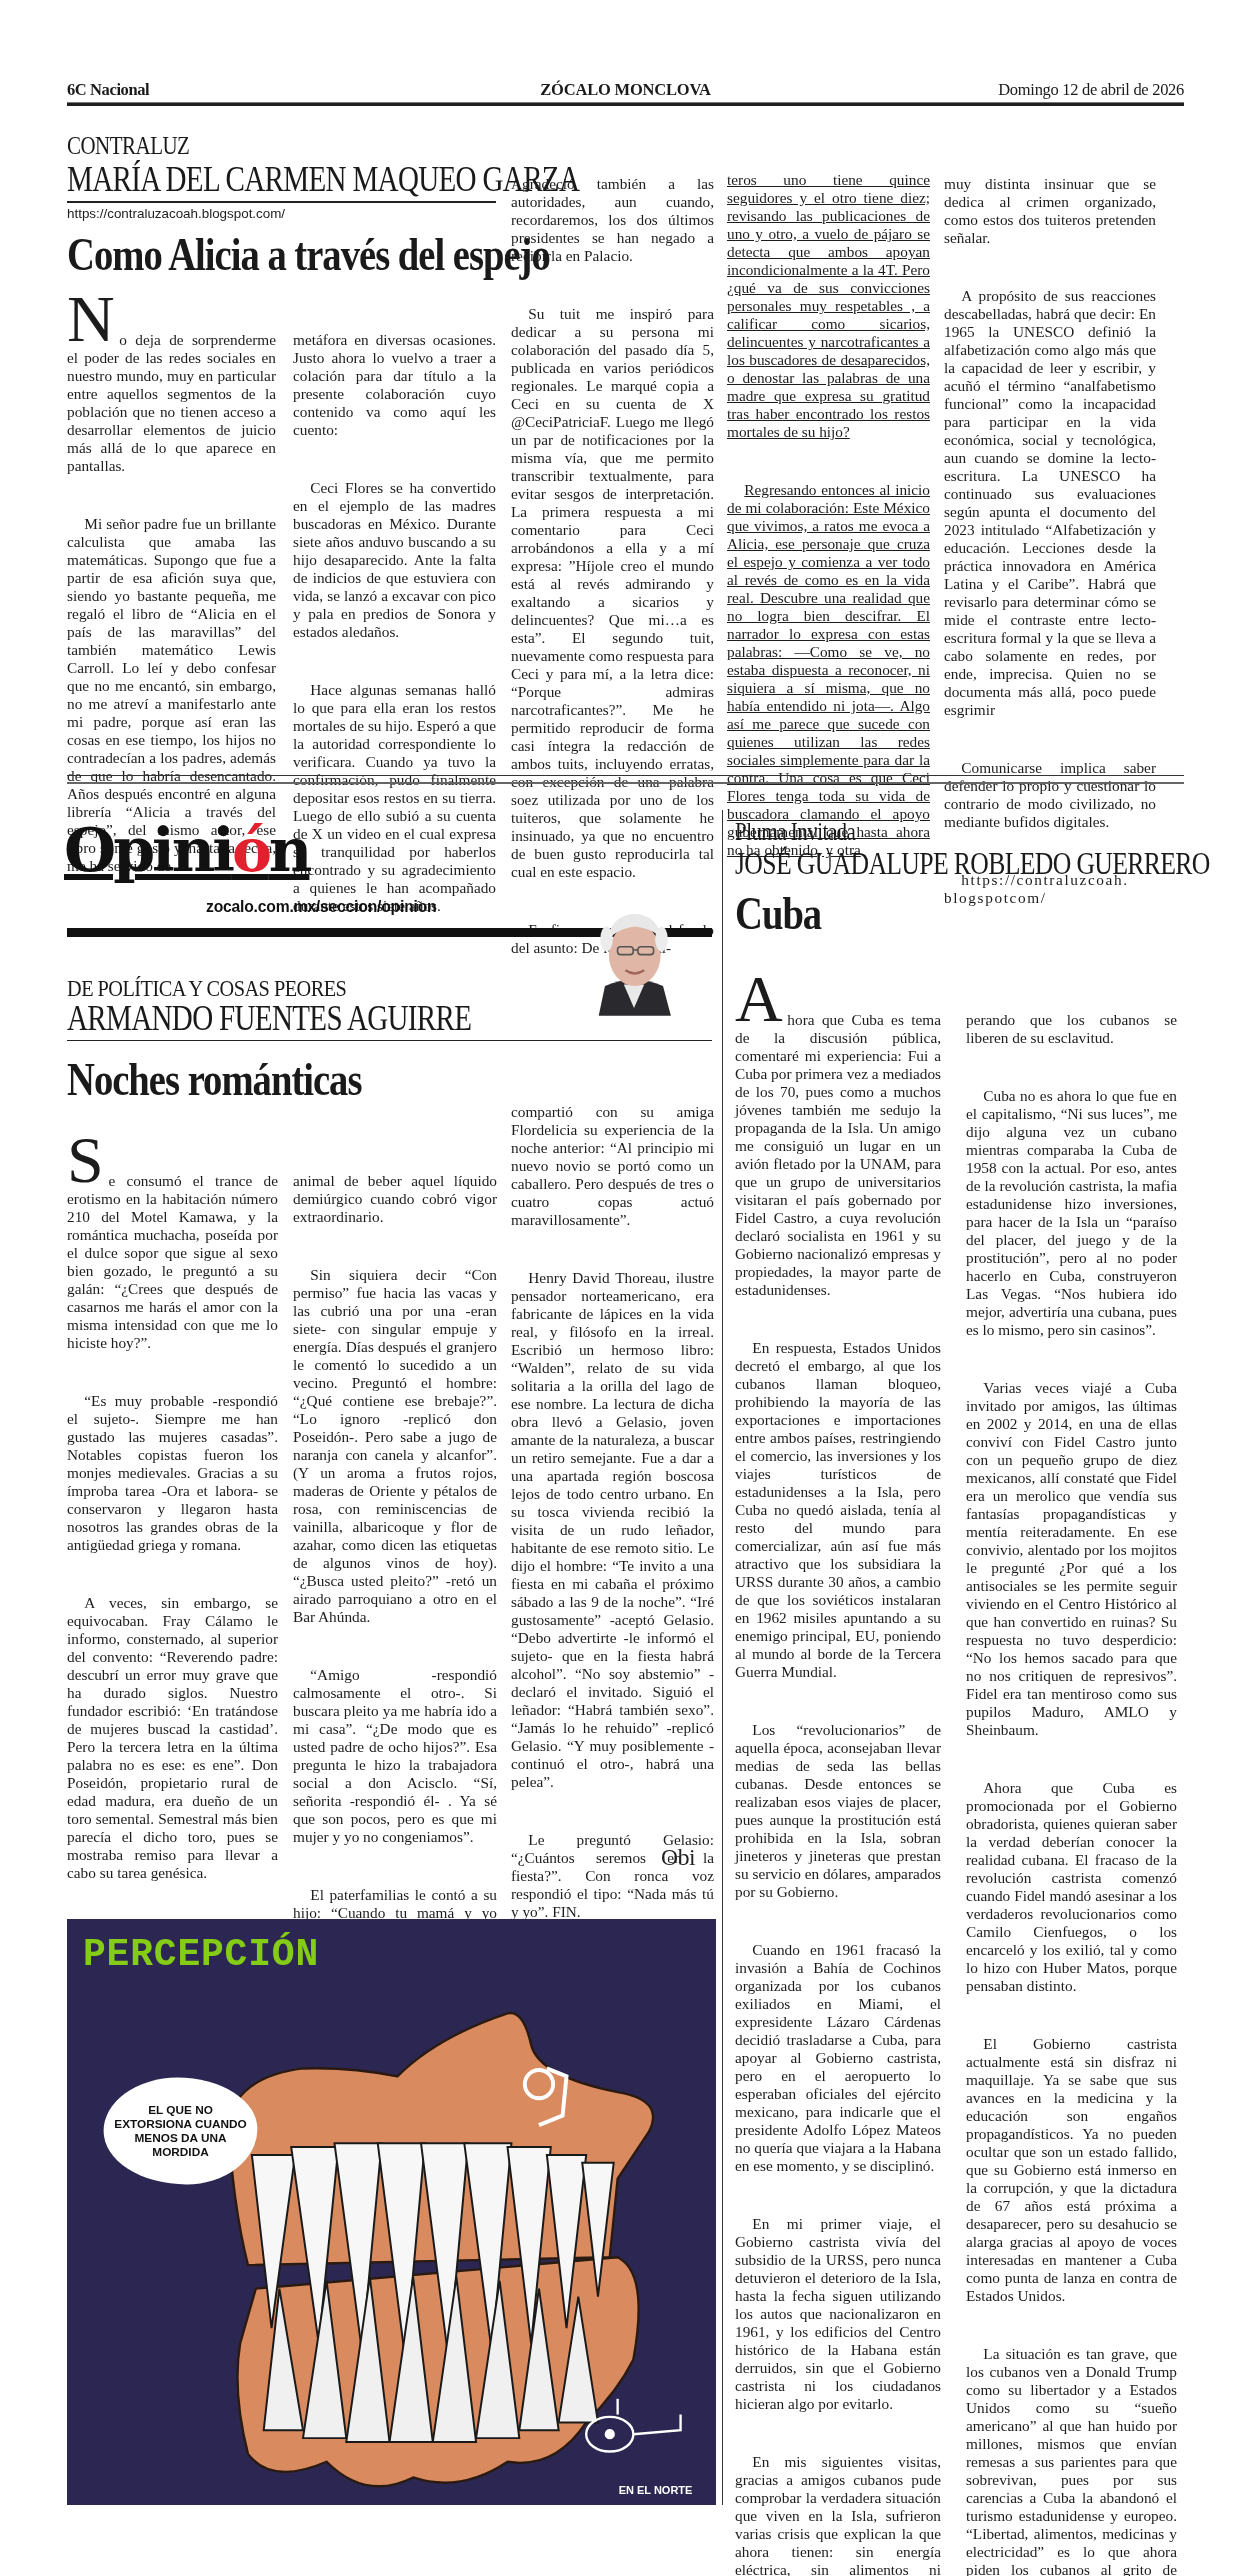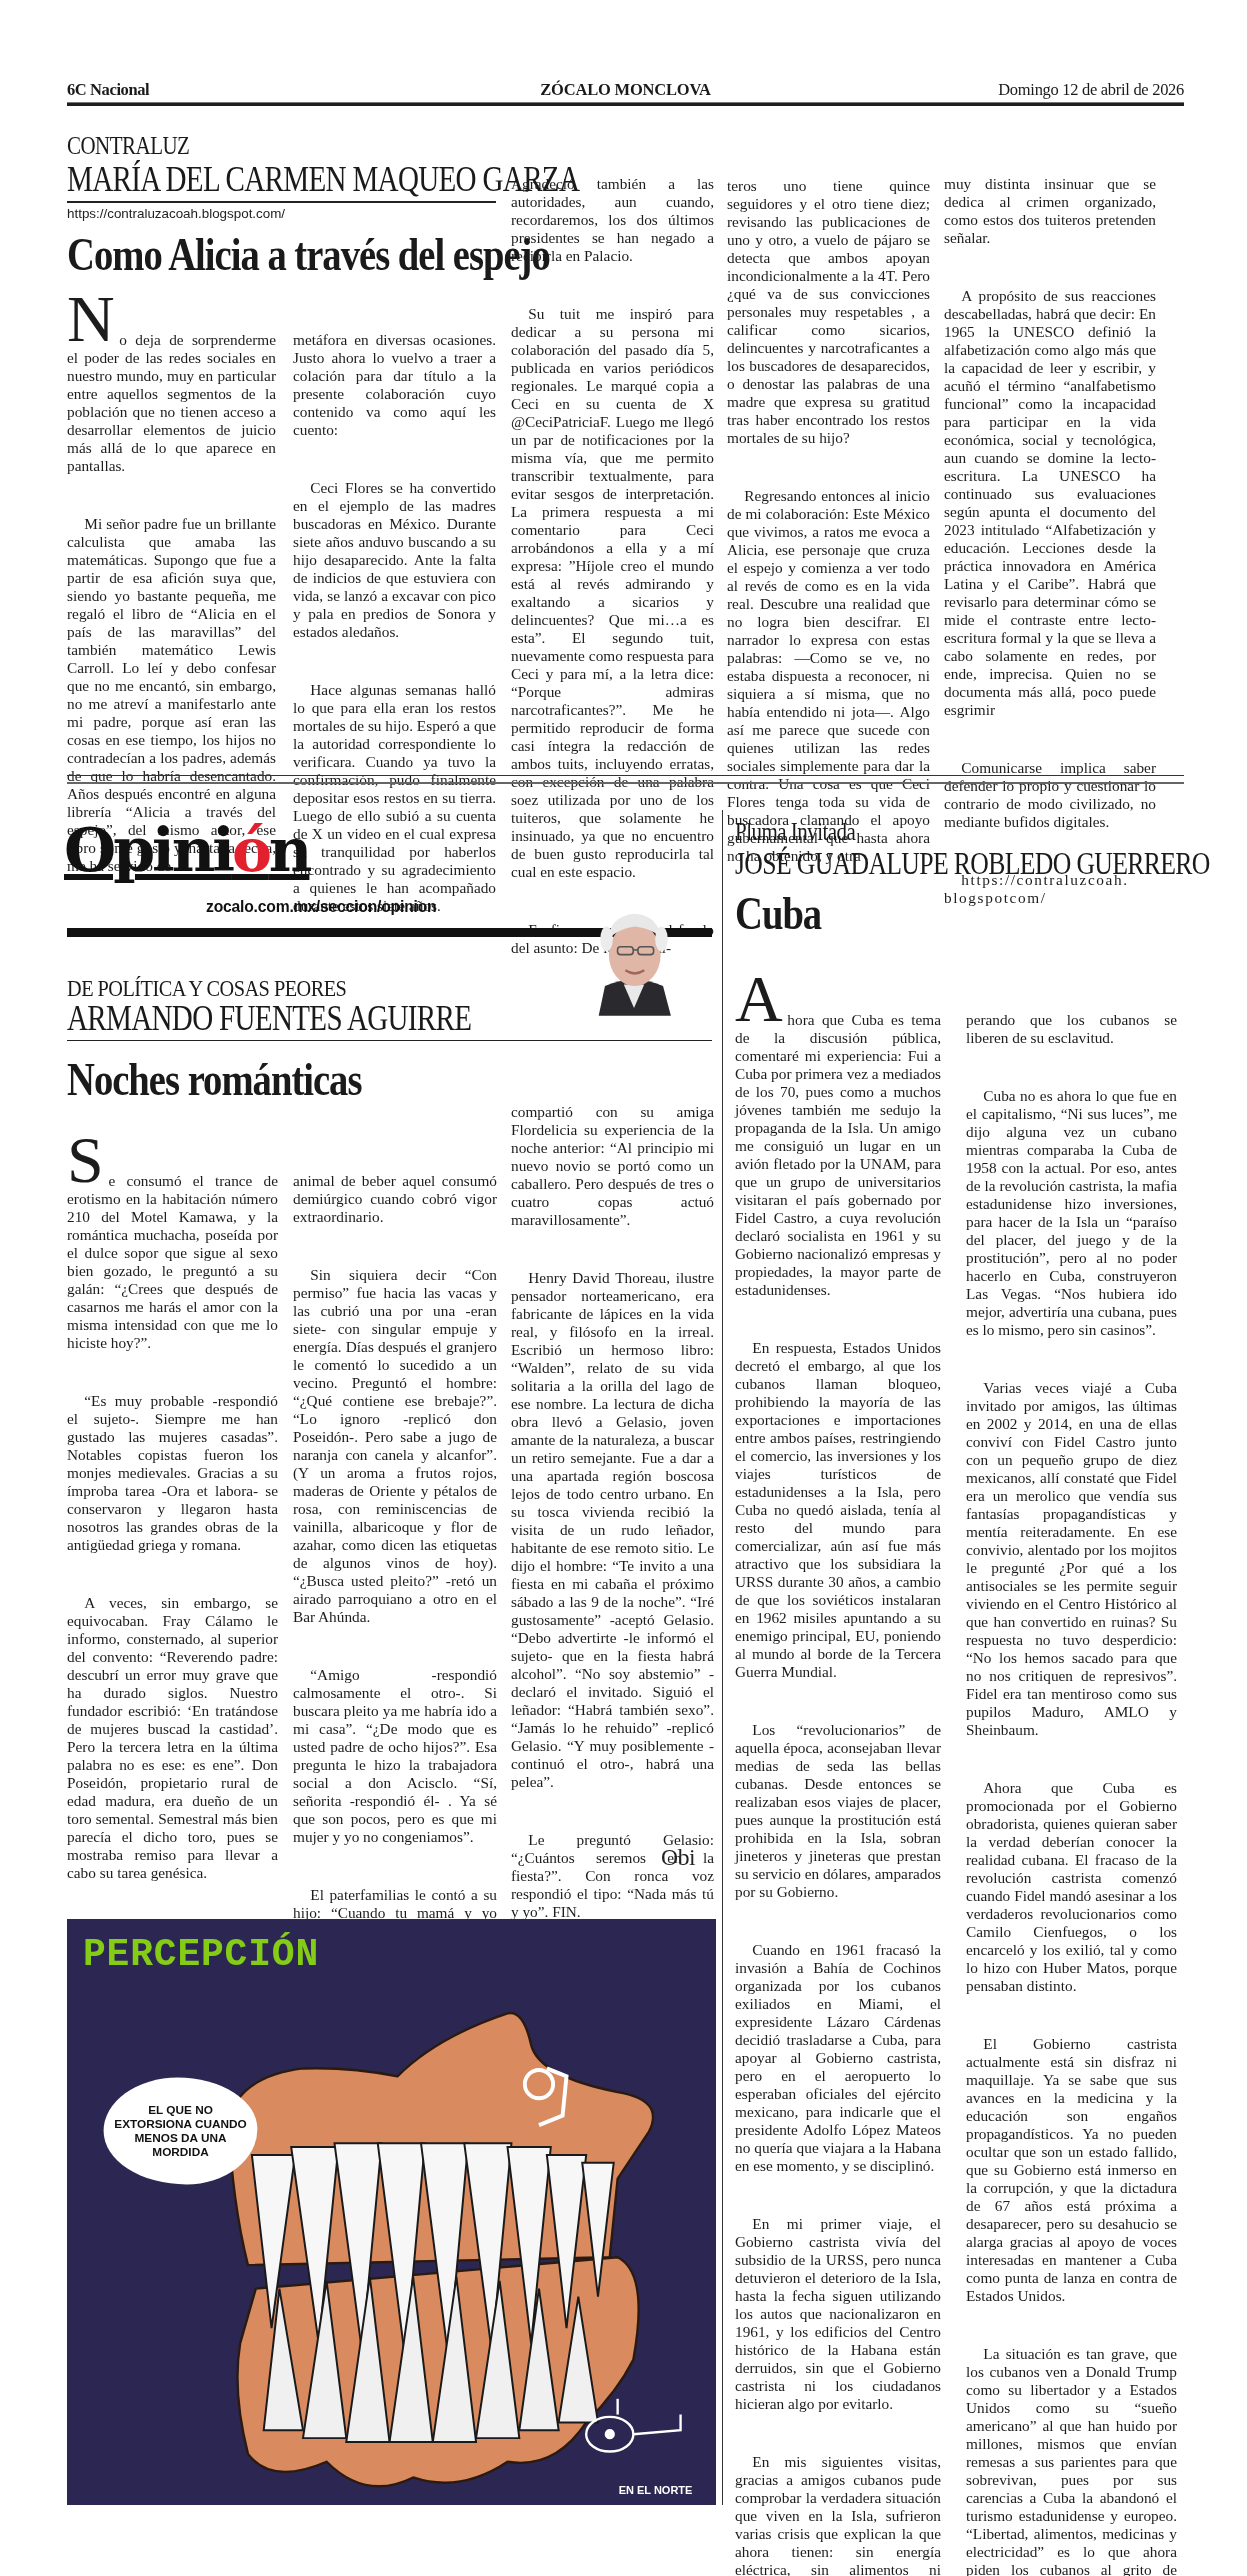--- a/index.html
+++ b/index.html
@@ -95,21 +95,21 @@
   <div class="col" style="left:293px; top:291px; width:203px;">
     <p class="noindent">metáfora en diversas ocasiones. Justo ahora lo vuelvo a traer a colación para dar título a la presente colaboración cuyo contenido va como aquí les cuento:</p>
     <p>Ceci Flores se ha convertido en el ejemplo de las madres buscadoras en México. Durante siete años anduvo buscando a su hijo desaparecido. Ante la falta de indicios de que estuviera con vida, se lanzó a excavar con pico y pala en predios de Sonora y estados aledaños.</p>
     <p>Hace algunas semanas halló lo que para ella eran los restos mortales de su hijo. Esperó a que la autoridad correspondiente lo verificara. Cuando ya tuvo la confirmación, pudo finalmente depositar esos restos en su tierra. Luego de ello subió a su cuenta de X un video en el cual expresa su tranquilidad por haberlos encontrado y su agradecimiento a quienes le han acompañado durante estos siete años.</p>
   </div>
   <div class="col" style="left:511px; top:135px; width:203px;">
     <p class="noindent">Agradeció también a las autoridades, aun cuando, recordaremos, los dos últimos presidentes se han negado a recibirla en Palacio.</p>
     <p>Su tuit me inspiró para dedicar a su persona mi colaboración del pasado día 5, publicada en varios periódicos regionales. Le marqué copia a Ceci en su cuenta de X @CeciPatriciaF. Luego me llegó un par de notificaciones por la misma vía, que me permito transcribir textualmente, para evitar sesgos de interpretación. La primera respuesta a mi comentario para Ceci arrobándonos a ella y a mí expresa: ”Híjole creo el mundo está al revés admirando y exaltando a sicarios y delincuentes? Que mi…a es esta”. El segundo tuit, nuevamente como respuesta para Ceci y para mí, a la letra dice: “Porque admiras narcotraficantes?”. Me he permitido reproducir de forma casi íntegra la redacción de ambos tuits, incluyendo erratas, con excepción de una palabra soez utilizada por uno de los tuiteros, que solamente he insinuado, ya que no encuentro de buen gusto reproducirla tal cual en este espacio.</p>
     <p>En fin, vamos ahora al fondo del asunto: De los dos tui-</p>
   </div>
-  <div class="col" style="left:727px; top:137px; width:203px;">
+  <div class="col" style="left:727px; top:131px; width:203px;text-decoration:underline;">
     <p class="noindent">teros uno tiene quince seguidores y el otro tiene diez; revisando las publicaciones de uno y otro, a vuelo de pájaro se detecta que ambos apoyan incondicionalmente a la 4T. Pero ¿qué va de sus convicciones personales muy respetables , a calificar como sicarios, delincuentes y narcotraficantes a los buscadores de desaparecidos, o denostar las palabras de una madre que expresa su gratitud tras haber encontrado los restos mortales de su hijo?</p>
     <p>Regresando entonces al inicio de mi colaboración: Este México que vivimos, a ratos me evoca a Alicia, ese personaje que cruza el espejo y comienza a ver todo al revés de como es en la vida real. Descubre una realidad que no logra bien descifrar. El narrador lo expresa con estas palabras: —Como se ve, no estaba dispuesta a reconocer, ni siquiera a sí misma, que no había entendido ni jota—. Algo así me parece que sucede con quienes utilizan las redes sociales simplemente para dar la contra. Una cosa es que Ceci Flores tenga toda su vida de buscadora clamando el apoyo gubernamental que hasta ahora no ha obtenido, y otra</p>
   </div>
   <div class="col" style="left:944px; top:135px; width:212px;">
     <p class="noindent">muy distinta insinuar que se dedica al crimen organizado, como estos dos tuiteros pretenden señalar.</p>
     <p>A propósito de sus reacciones descabelladas, habrá que decir: En 1965 la UNESCO definió la alfabetización como algo más que la capacidad de leer y escribir, y acuñó el término “analfabetismo funcional” como la incapacidad para participar en la vida económica, social y tecnológica, aun cuando se domine la lecto-escritura. La UNESCO ha continuado sus evaluaciones según apunta el documento del 2023 intitulado “Alfabetización y educación. Lecciones desde la práctica innovadora en América Latina y el Caribe”. Habrá que revisarlo para determinar cómo se mide el contraste entre lecto-escritura formal y la que se lleva a cabo solamente en redes, por ende, imprecisa. Quien no se documenta más allá, poco puede esgrimir</p>
     <p>Comunicarse implica saber defender lo propio y cuestionar lo contrario de modo civilizado, no mediante bufidos digitales.</p>
     <p style="letter-spacing:1.6px;">https://contraluzcoah. blogspotcom/</p>
   </div>
 </section>
@@ -144,21 +144,21 @@
   <h1 class="abs headline" style="left:67px; top:1055px;">Noches románticas</h1>
 
   <div class="col" style="left:67px; top:1132px; width:211px;">
     <span class="dropcap">S</span>
     <p class="noindent">e consumó el trance de erotismo en la habitación número 210 del Motel Kamawa, y la romántica muchacha, poseída por el dulce sopor que sigue al sexo bien gozado, le preguntó a su galán: “¿Crees que después de casarnos me harás el amor con la misma intensidad con que me lo hiciste hoy?”.</p>
     <p>“Es muy probable -respondió el sujeto-. Siempre me han gustado las mujeres casadas”. Notables copistas fueron los monjes medievales. Gracias a su ímproba tarea -Ora et labora- se conservaron y llegaron hasta nosotros las grandes obras de la antigüedad griega y romana.</p>
     <p>A veces, sin embargo, se equivocaban. Fray Cálamo le informo, consternado, al superior del convento: “Reverendo padre: descubrí un error muy grave que ha durado siglos. Nuestro fundador escribió: ‘En tratándose de mujeres buscad la castidad’. Pero la tercera letra en la última palabra no es ese: es ene”. Don Poseidón, propietario rural de edad madura, era dueño de un toro semental. Semestral más bien parecía el dicho toro, pues se mostraba remiso para llevar a cabo su tarea genésica.</p>
     <p>Llamó don Poseidón a un veterinario, y éste le administró al toro una pócima de raro color y extraña consistencia. No había terminado el</p>
   </div>
   <div class="col" style="left:293px; top:1132px; width:204px;">
-    <p class="noindent">animal de beber aquel consumó demiúrgico cuando cobró vigor extraordinario.</p>
+    <p class="noindent">animal de beber aquel líquido demiúrgico cuando cobró vigor extraordinario.</p>
     <p>Sin siquiera decir “Con permiso” fue hacia las vacas y las cubrió una por una -eran siete- con singular empuje y energía. Días después el granjero le comentó lo sucedido a un vecino. Preguntó el hombre: “¿Qué contiene ese brebaje?”. “Lo ignoro -replicó don Poseidón-. Pero sabe a jugo de naranja con canela y alcanfor”. (Y un aroma a frutos rojos, maderas de Oriente y pétalos de rosa, con reminiscencias de vainilla, albaricoque y flor de azahar, como dicen las etiquetas de algunos vinos de hoy). “¿Busca usted pleito?” -retó un airado parroquiano a otro en el Bar Ahúnda.</p>
     <p>“Amigo -respondió calmosamente el otro-. Si buscara pleito ya me habría ido a mi casa”. “¿De modo que es usted padre de ocho hijos?”. Esa pregunta le hizo la trabajadora social a don Acisclo. “Sí, señorita -respondió él- . Ya sé que son pocos, pero es que mi mujer y yo no congeniamos”.</p>
     <p>El paterfamilias le contó a su hijo: “Cuando tu mamá y yo éramos novios ella me dijo dos palabras que nos unieron para toda la vida”. Emocionado preguntó el muchacho: “¿Qué palabras fueron ésas?”. Replicó el señor: “Me dijo: ‘Estoy embarazada’”. Rosibel</p>
   </div>
   <div class="col" style="left:511px; top:1063px; width:203px;">
     <p class="noindent">compartió con su amiga Flordelicia su experiencia de la noche anterior: “Al principio mi nuevo novio se portó como un caballero. Pero después de tres o cuatro copas actuó maravillosamente”.</p>
     <p>Henry David Thoreau, ilustre pensador norteamericano, era fabricante de lápices en la vida real, y filósofo en la irreal. Escribió un hermoso libro: “Walden”, relato de su vida solitaria a la orilla del lago de ese nombre. La lectura de dicha obra llevó a Gelasio, joven amante de la naturaleza, a buscar un retiro semejante. Fue a dar a una apartada región boscosa lejos de todo centro urbano. En su tosca vivienda recibió la visita de un rudo leñador, habitante de ese remoto sitio. Le dijo el hombre: “Te invito a una fiesta en mi cabaña el próximo sábado a las 9 de la noche”. “Iré gustosamente” -aceptó Gelasio. “Debo advertirte -le informó el sujeto- que en la fiesta habrá alcohol”. “No soy abstemio” -declaró el invitado. Siguió el leñador: “Habrá también sexo”. “Jamás lo he rehuido” -replicó Gelasio. “Y muy posiblemente -continuó el otro-, habrá una pelea”.</p>
     <p>Le preguntó Gelasio: “¿Cuántos seremos en la fiesta?”. Con ronca voz respondió el tipo: “Nada más tú y yo”. FIN.</p>
     <p>“Tampoco a eso le saco” -manifestó el otro. “Te espero entonces” -dijo el musculoso leñador.</p>
   </div>

